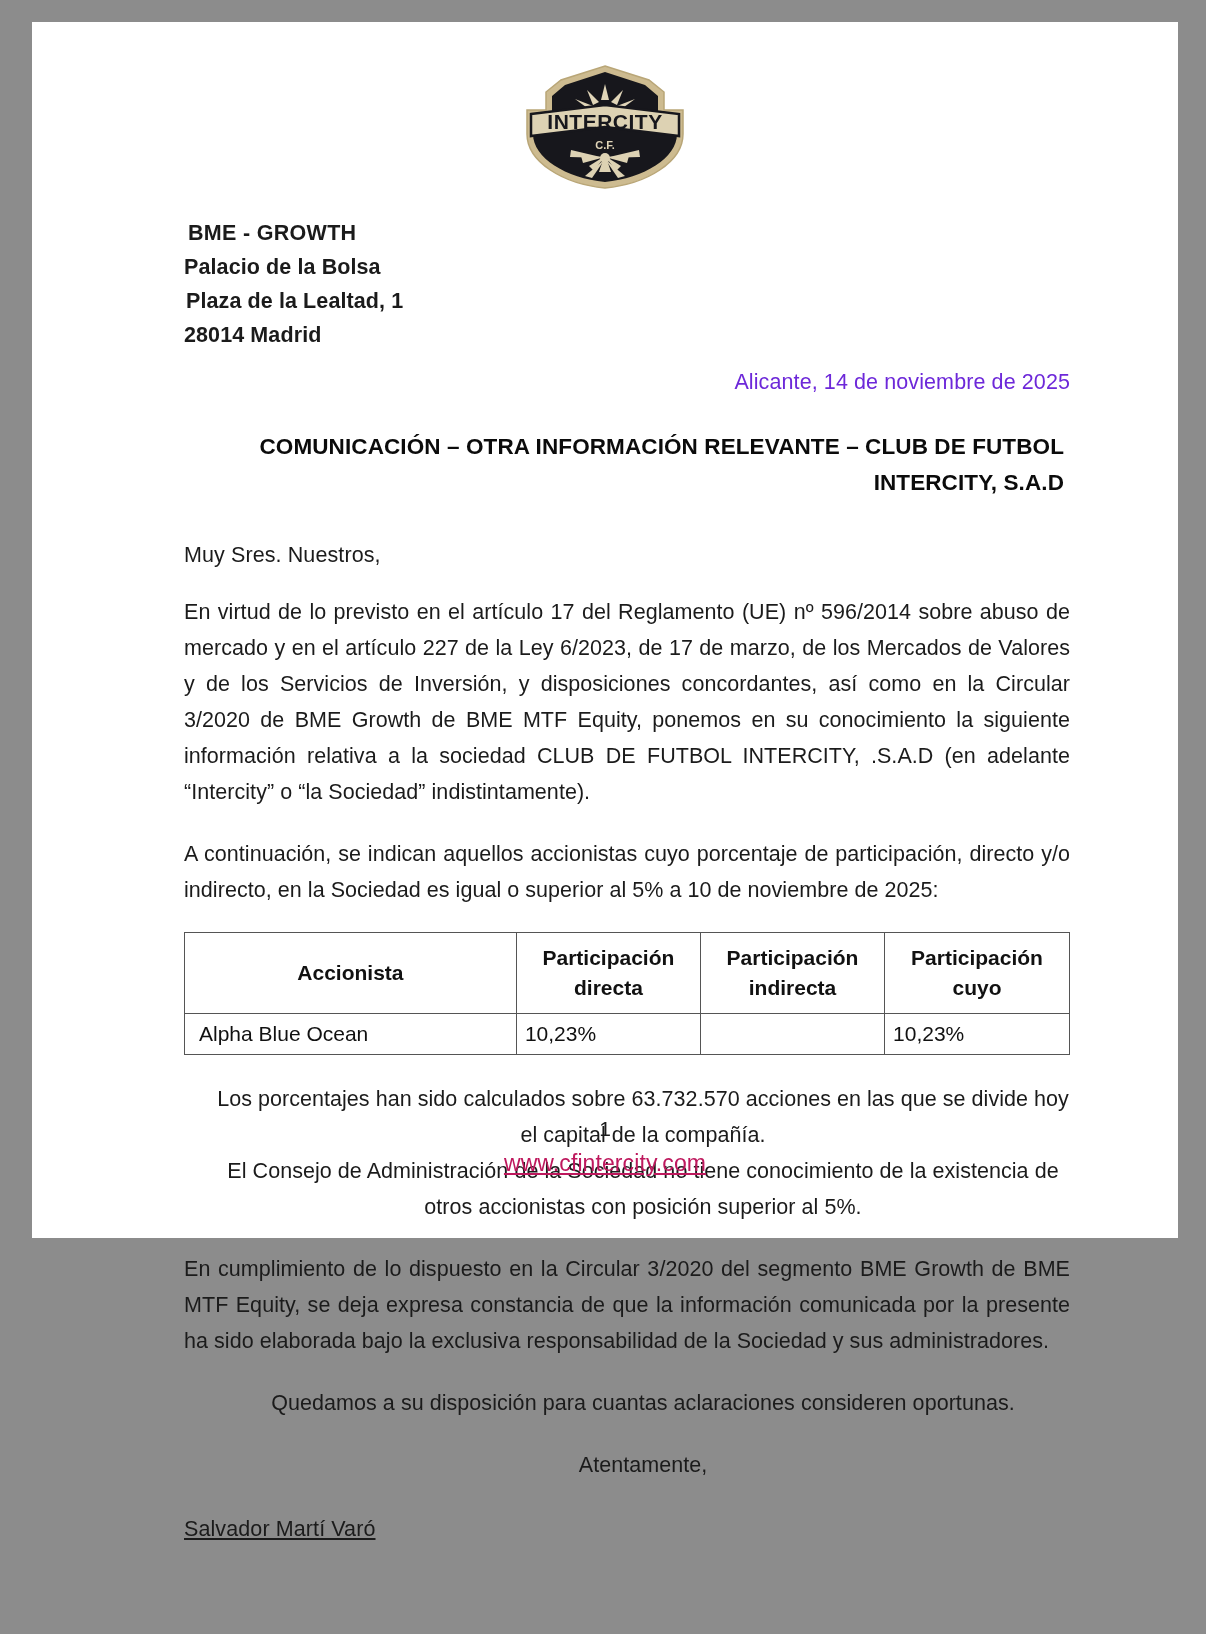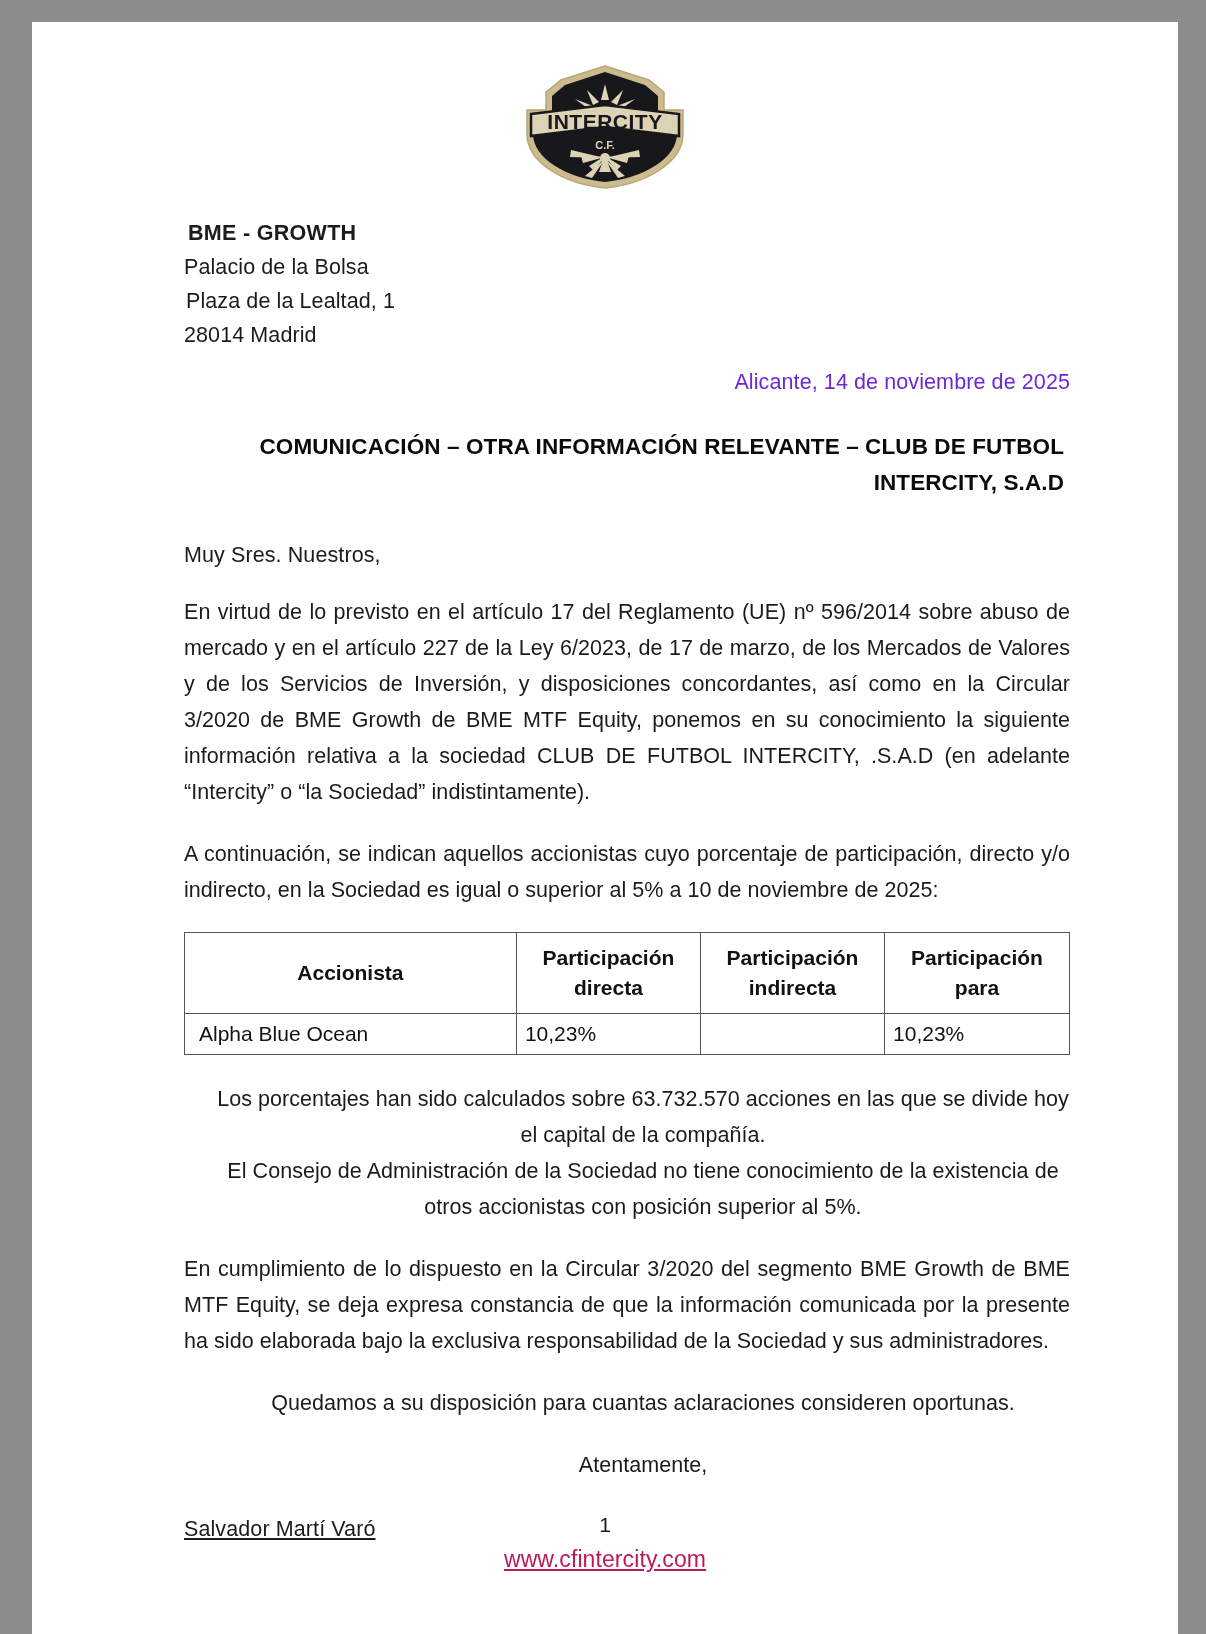--- a/index.html
+++ b/index.html
@@ -13,21 +13,21 @@
     background: #8c8c8c;
     font-family: "Liberation Sans", sans-serif;
     overflow: hidden;
   }
 
   #page {
     position: absolute;
     left: 32px;
     top: 22px;
     width: 1146px;
-    height: 1612px;
+    height: 1216px;
     background: #ffffff;
     padding: 0;
   }
 
   
   #logo-wrap {
     width: 100%;
     display: flex;
     justify-content: center;
     padding-top: 42px;
@@ -43,21 +43,21 @@
     padding-left: 152px;
     padding-right: 108px;
     padding-top: 26px;
   }
 
   .addr {
     font-size: 21.5px;
     line-height: 34px;
     color: #1b1b1b;
     letter-spacing: 0.1px;
-    font-weight: 400;
+    font-weight: 700;
   }
   .addr.bold {
     font-weight: 700;
     padding-left: 4px;
     letter-spacing: 0.3px;
   }
   .addr.indent1 { padding-left: 2px; }
 
   .date-line {
     text-align: right;
@@ -232,21 +232,21 @@
           <th>
             <span>Participación</span><br>
             <span>directa</span>
           </th>
           <th>
             <span>Participación</span><br>
             <span>indirecta</span>
           </th>
           <th>
             <span>Participación</span><br>
-            <span>para</span>
+            <span>cuyo</span>
           </th>
         </tr>
       </thead>
       <tbody>
         <tr>
           <td class="name">Alpha Blue Ocean</td>
           <td>10,23%</td>
           <td></td>
           <td>10,23%</td>
         </tr>

